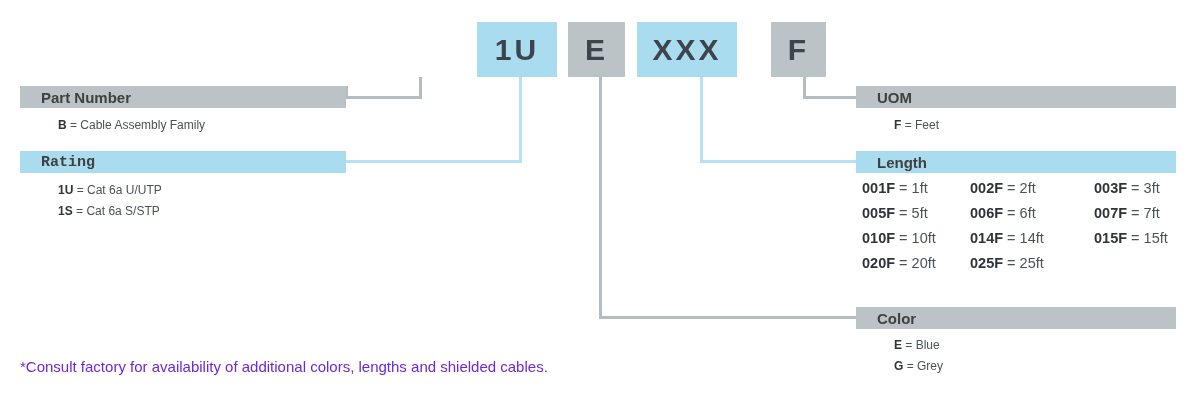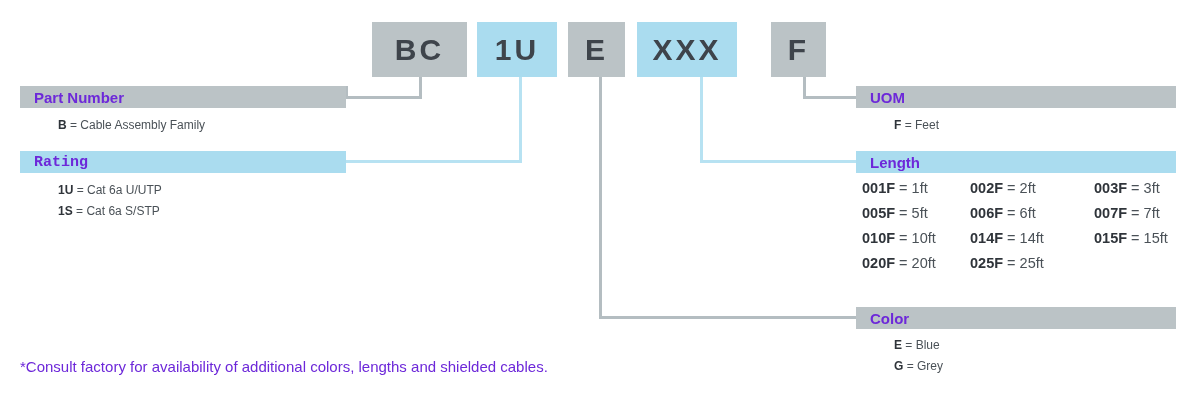--- a/index.html
+++ b/index.html
@@ -37,22 +37,22 @@
   .fill-blue { background: #aadcef; }
 
   
   .sec-bar {
     position: absolute;
     height: 22px;
     display: flex;
     align-items: center;
     font-weight: bold;
     font-size: 15px;
-    color: #6d28d9;
-    padding-left: 14px;
+    color: #404040;
+    padding-left: 21px;
     box-sizing: border-box;
   }
 
   
   .sec-body {
     position: absolute;
     font-size: 12px;
     color: #4a5157;
     line-height: 21px;
     white-space: nowrap;
@@ -104,21 +104,20 @@
 
   <div class="ln ln-grey" style="left:599px; top:77px; width:3px; height:239px;"></div>
   <div class="ln ln-grey" style="left:599px; top:316px; width:257px; height:3px;"></div>
 
   <div class="ln ln-blue" style="left:700px; top:77px; width:3px; height:84px;"></div>
   <div class="ln ln-blue" style="left:700px; top:160px; width:156px; height:3px;"></div>
 
   <div class="ln ln-grey" style="left:803px; top:77px; width:3px; height:21px;"></div>
   <div class="ln ln-grey" style="left:803px; top:96px; width:53px; height:3px;"></div>
 
-  <div class="code-box fill-grey" style="left:372px; width:95px;">BC</div>
 
   <div class="code-box fill-blue" style="left:477px; width:80px;">1U</div>
 
   <div class="code-box fill-grey" style="left:568px; width:57px;">E</div>
 
   <div class="code-box fill-blue" style="left:637px; width:100px;">XXX</div>
 
   <div class="code-box fill-grey" style="left:771px; width:55px;">F</div>
 
   <div class="sec-bar fill-grey" style="left:20px; top:86px; width:326px;">Part Number</div>

